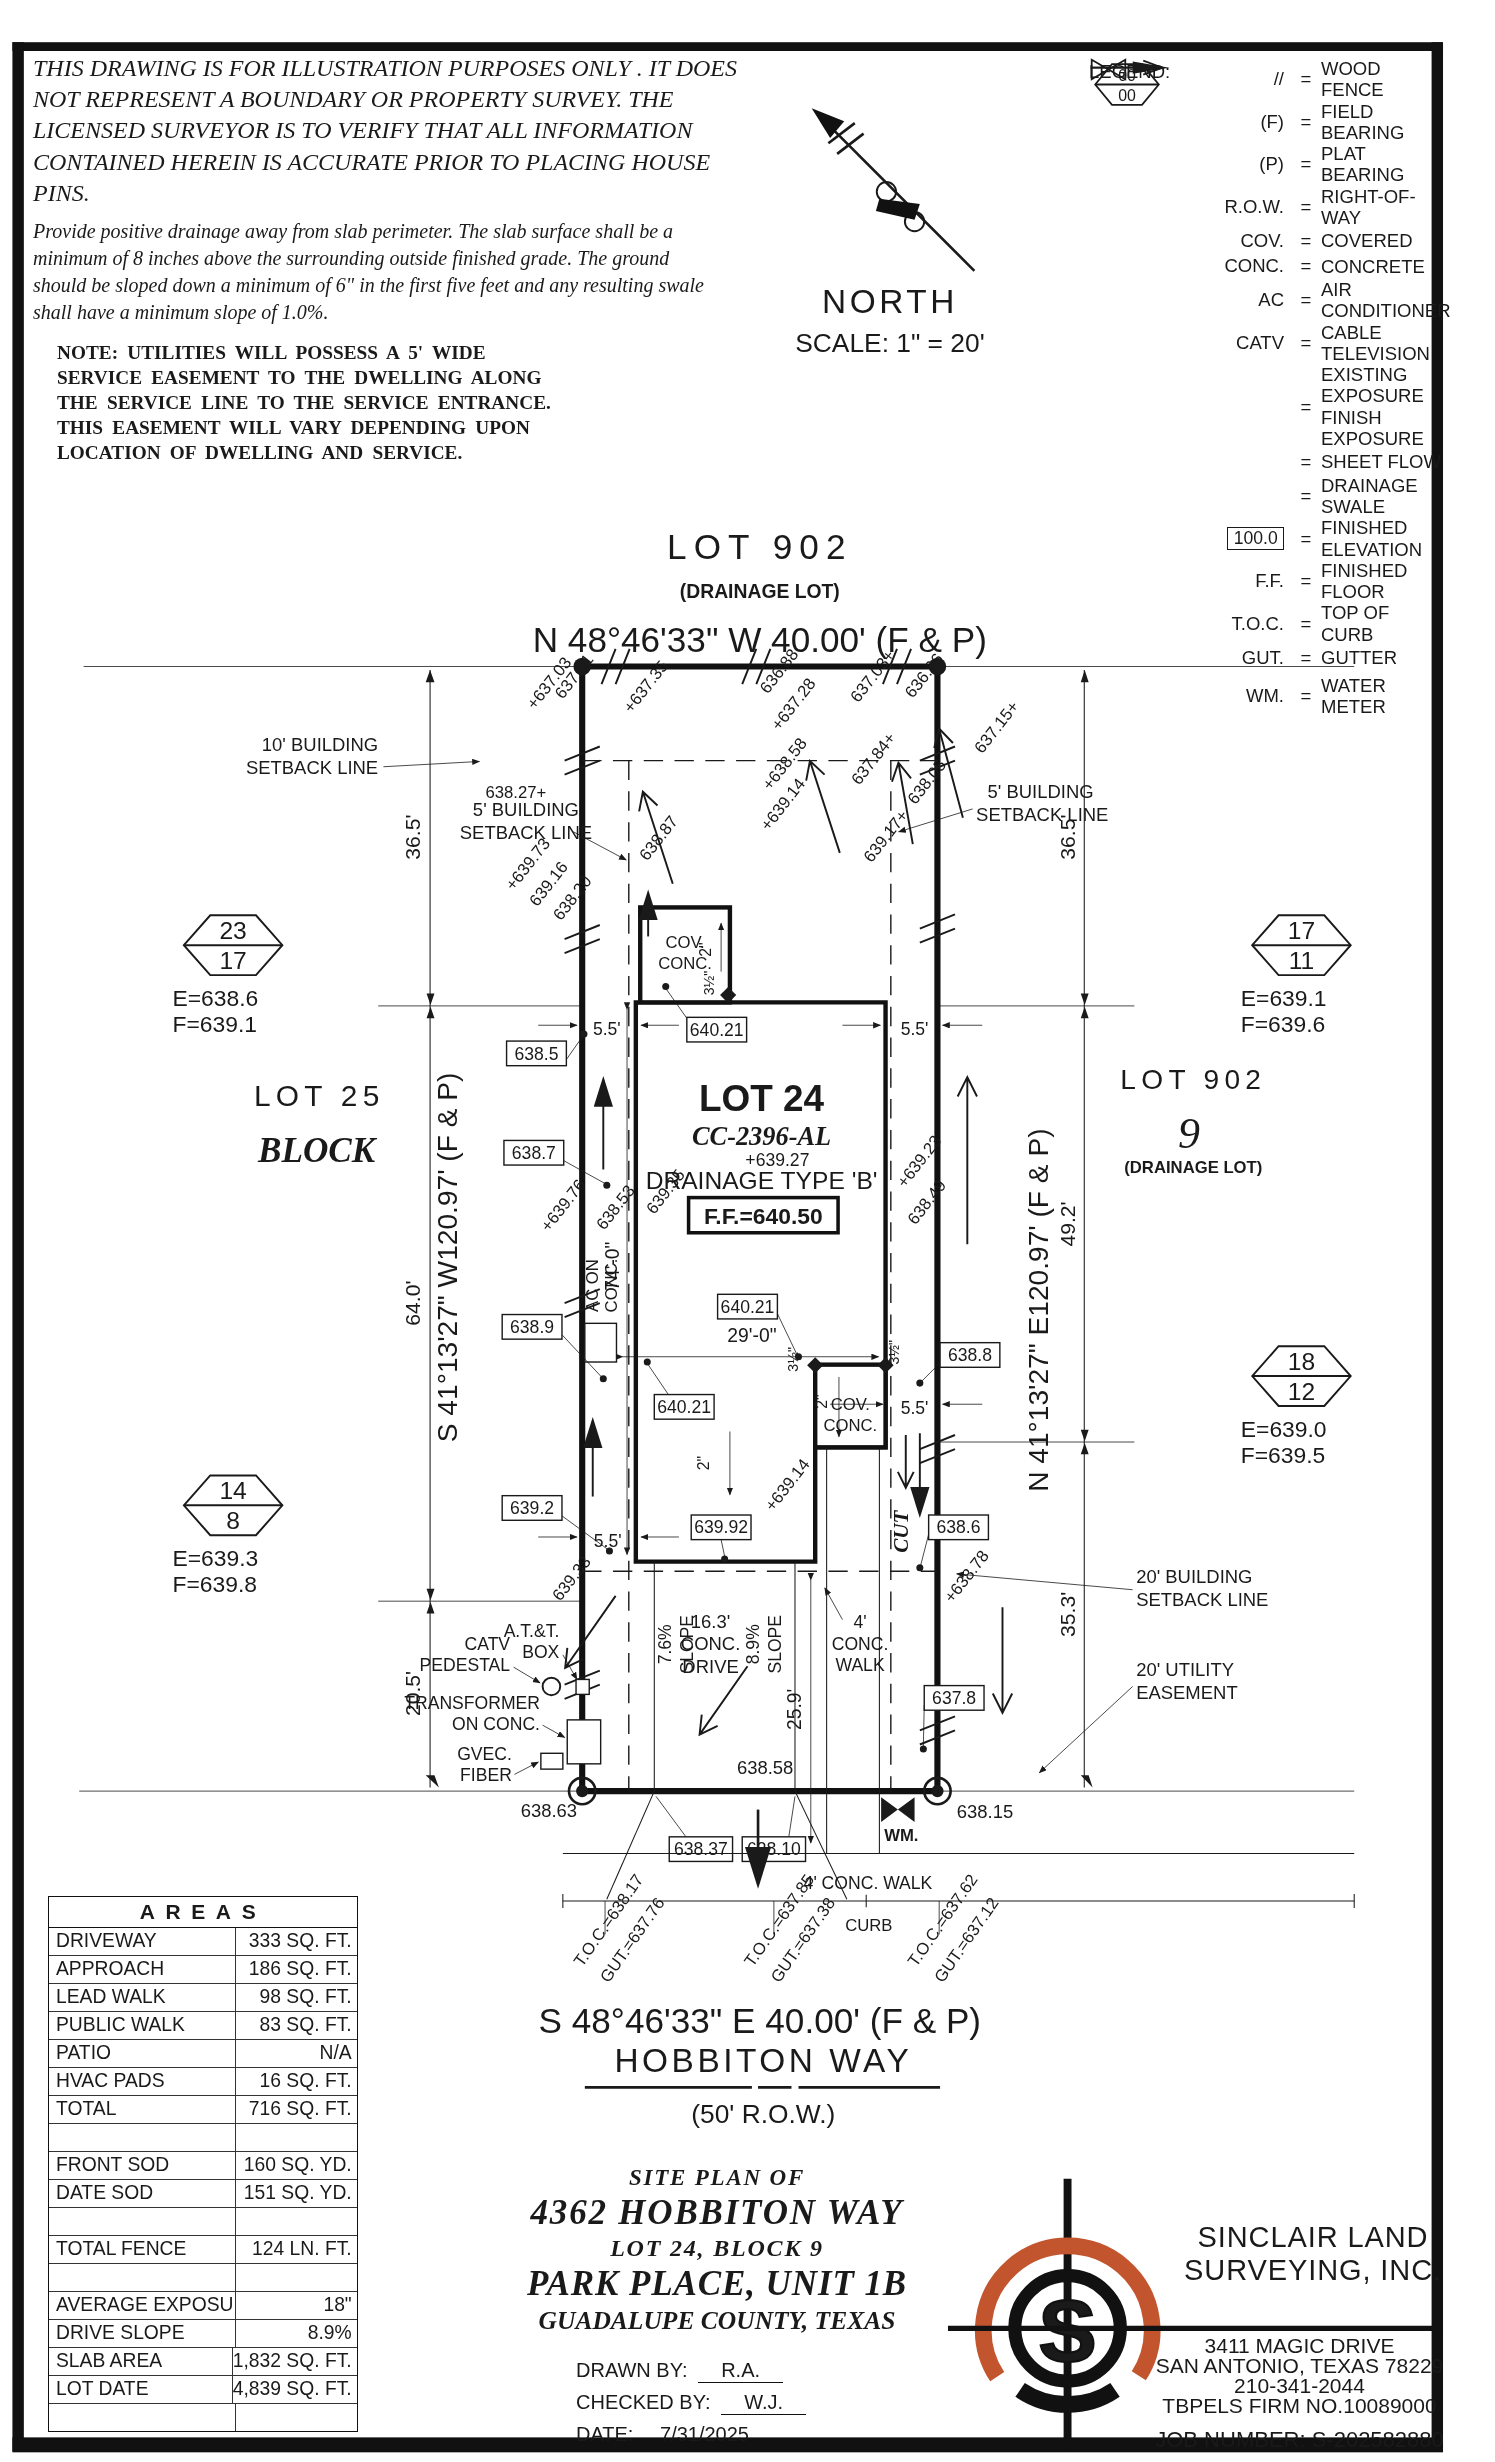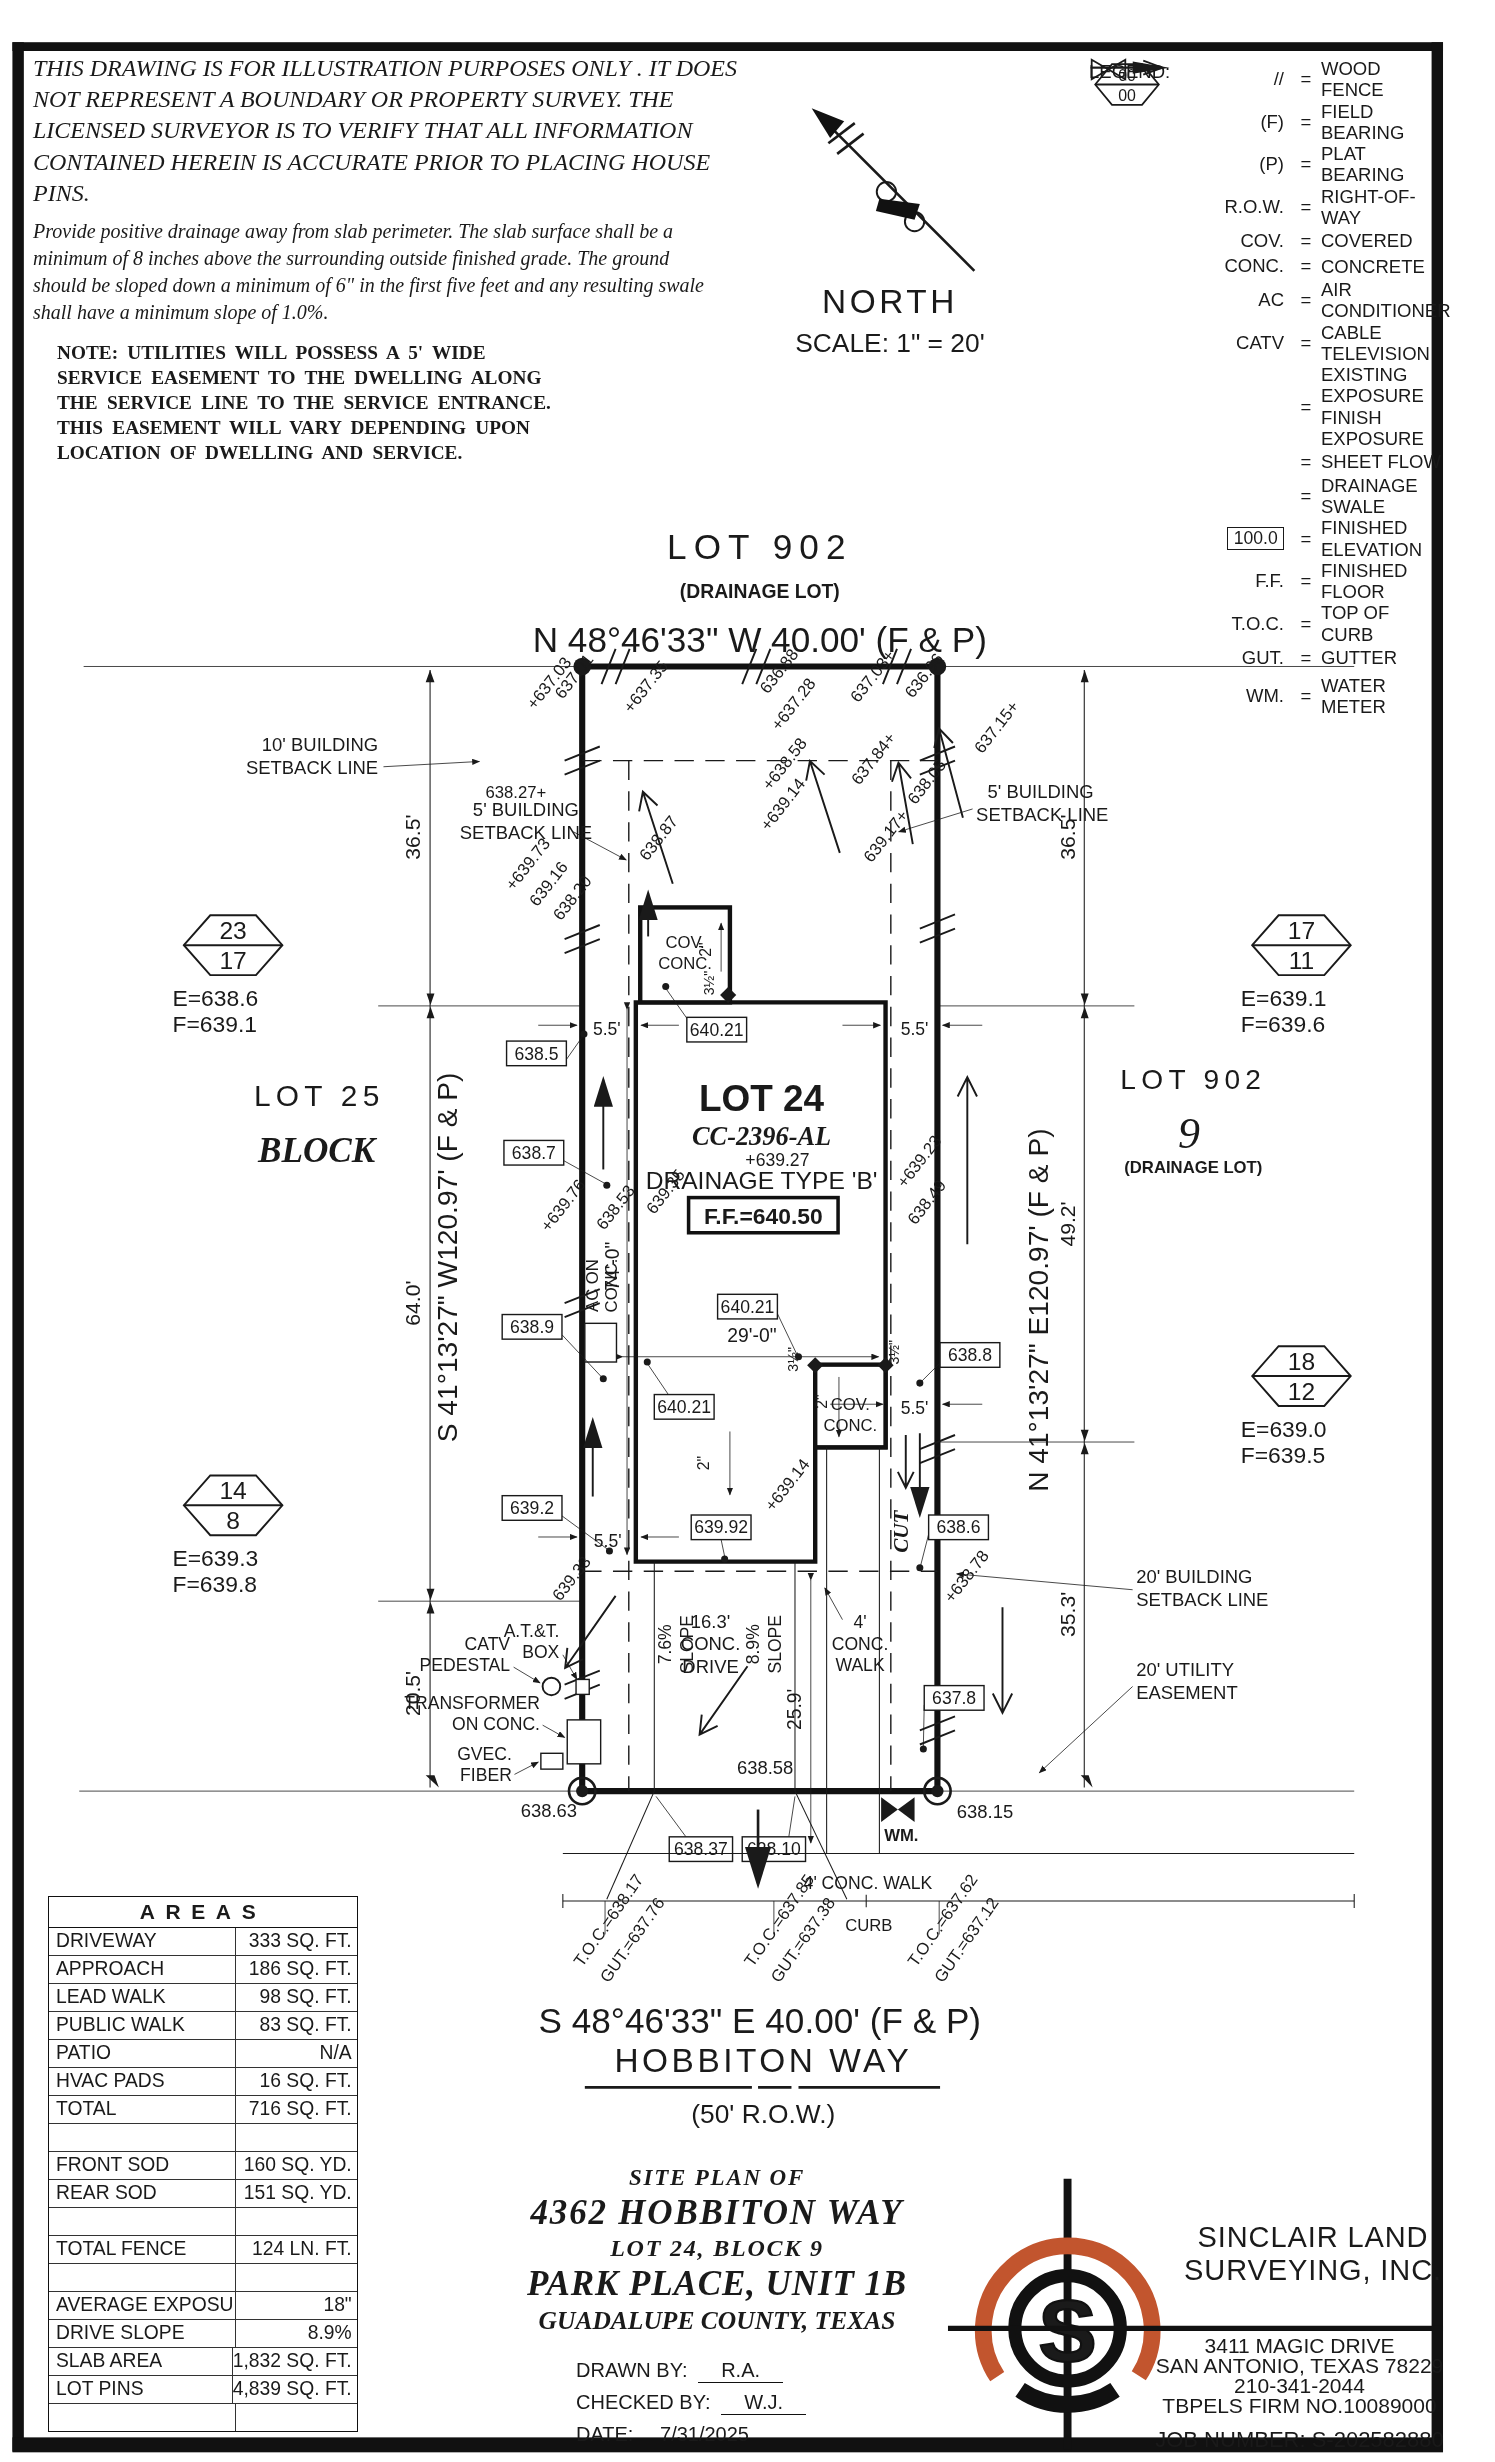--- a/index.html
+++ b/index.html
@@ -652,21 +652,21 @@
       </div>
     <div class="ar-row">
         <div class="ar-l"></div>
         <div class="ar-v"></div>
       </div>
     <div class="ar-row">
         <div class="ar-l">FRONT SOD</div>
         <div class="ar-v">160 SQ. YD.</div>
       </div>
     <div class="ar-row">
-        <div class="ar-l">REAR SOD</div>
+        <div class="ar-l">DATE SOD</div>
         <div class="ar-v">151 SQ. YD.</div>
       </div>
     <div class="ar-row">
         <div class="ar-l"></div>
         <div class="ar-v"></div>
       </div>
     <div class="ar-row">
         <div class="ar-l">TOTAL FENCE</div>
         <div class="ar-v">124 LN. FT.</div>
       </div>
@@ -680,21 +680,21 @@
       </div>
     <div class="ar-row">
         <div class="ar-l">DRIVE SLOPE</div>
         <div class="ar-v">8.9%</div>
       </div>
     <div class="ar-row">
         <div class="ar-l">SLAB AREA</div>
         <div class="ar-v">1,832 SQ. FT.</div>
       </div>
     <div class="ar-row">
-        <div class="ar-l">LOT PINS</div>
+        <div class="ar-l">LOT DATE</div>
         <div class="ar-v">4,839 SQ. FT.</div>
       </div>
     <div class="ar-row">
         <div class="ar-l"></div>
         <div class="ar-v"></div>
       </div>
   </div>
 
   <div id="titleblock" class="abs">
     <div class="l1">SITE PLAN OF</div>

